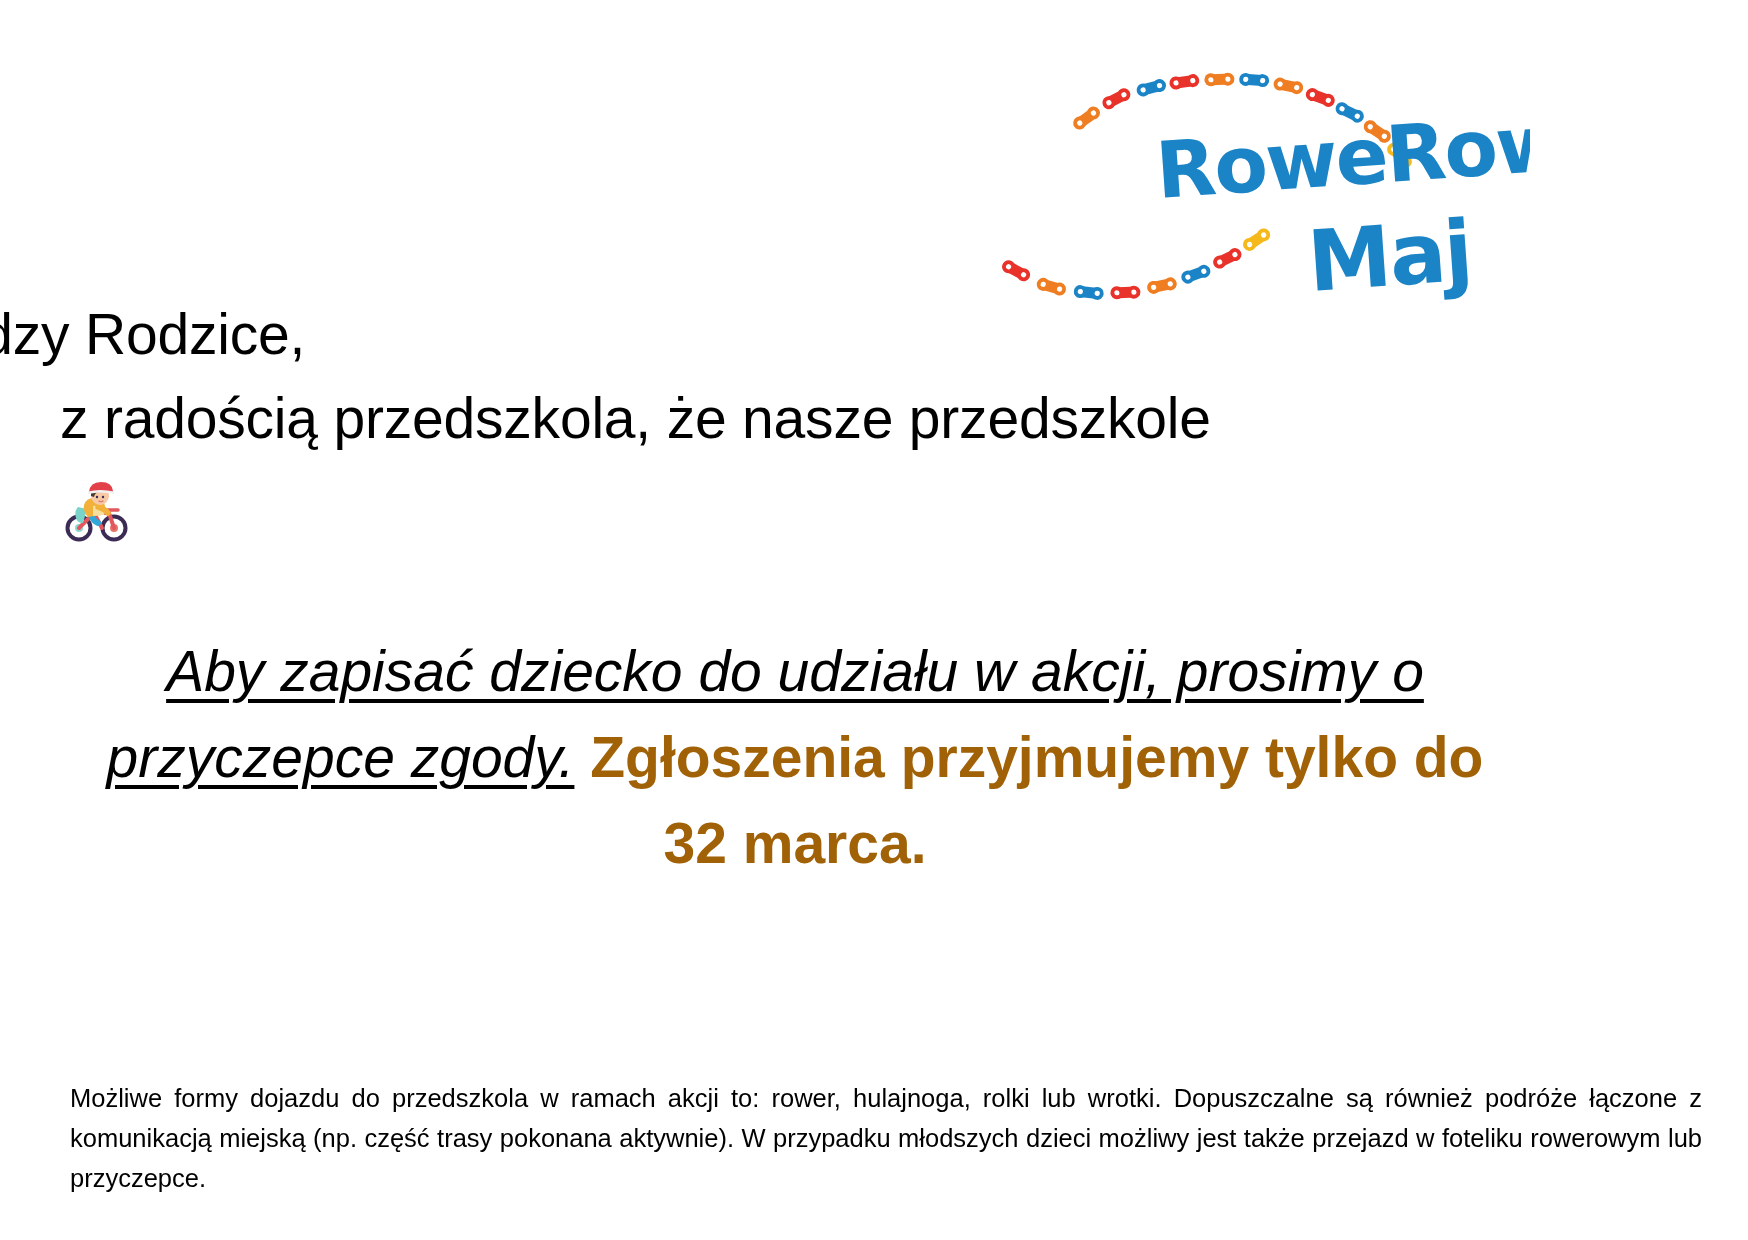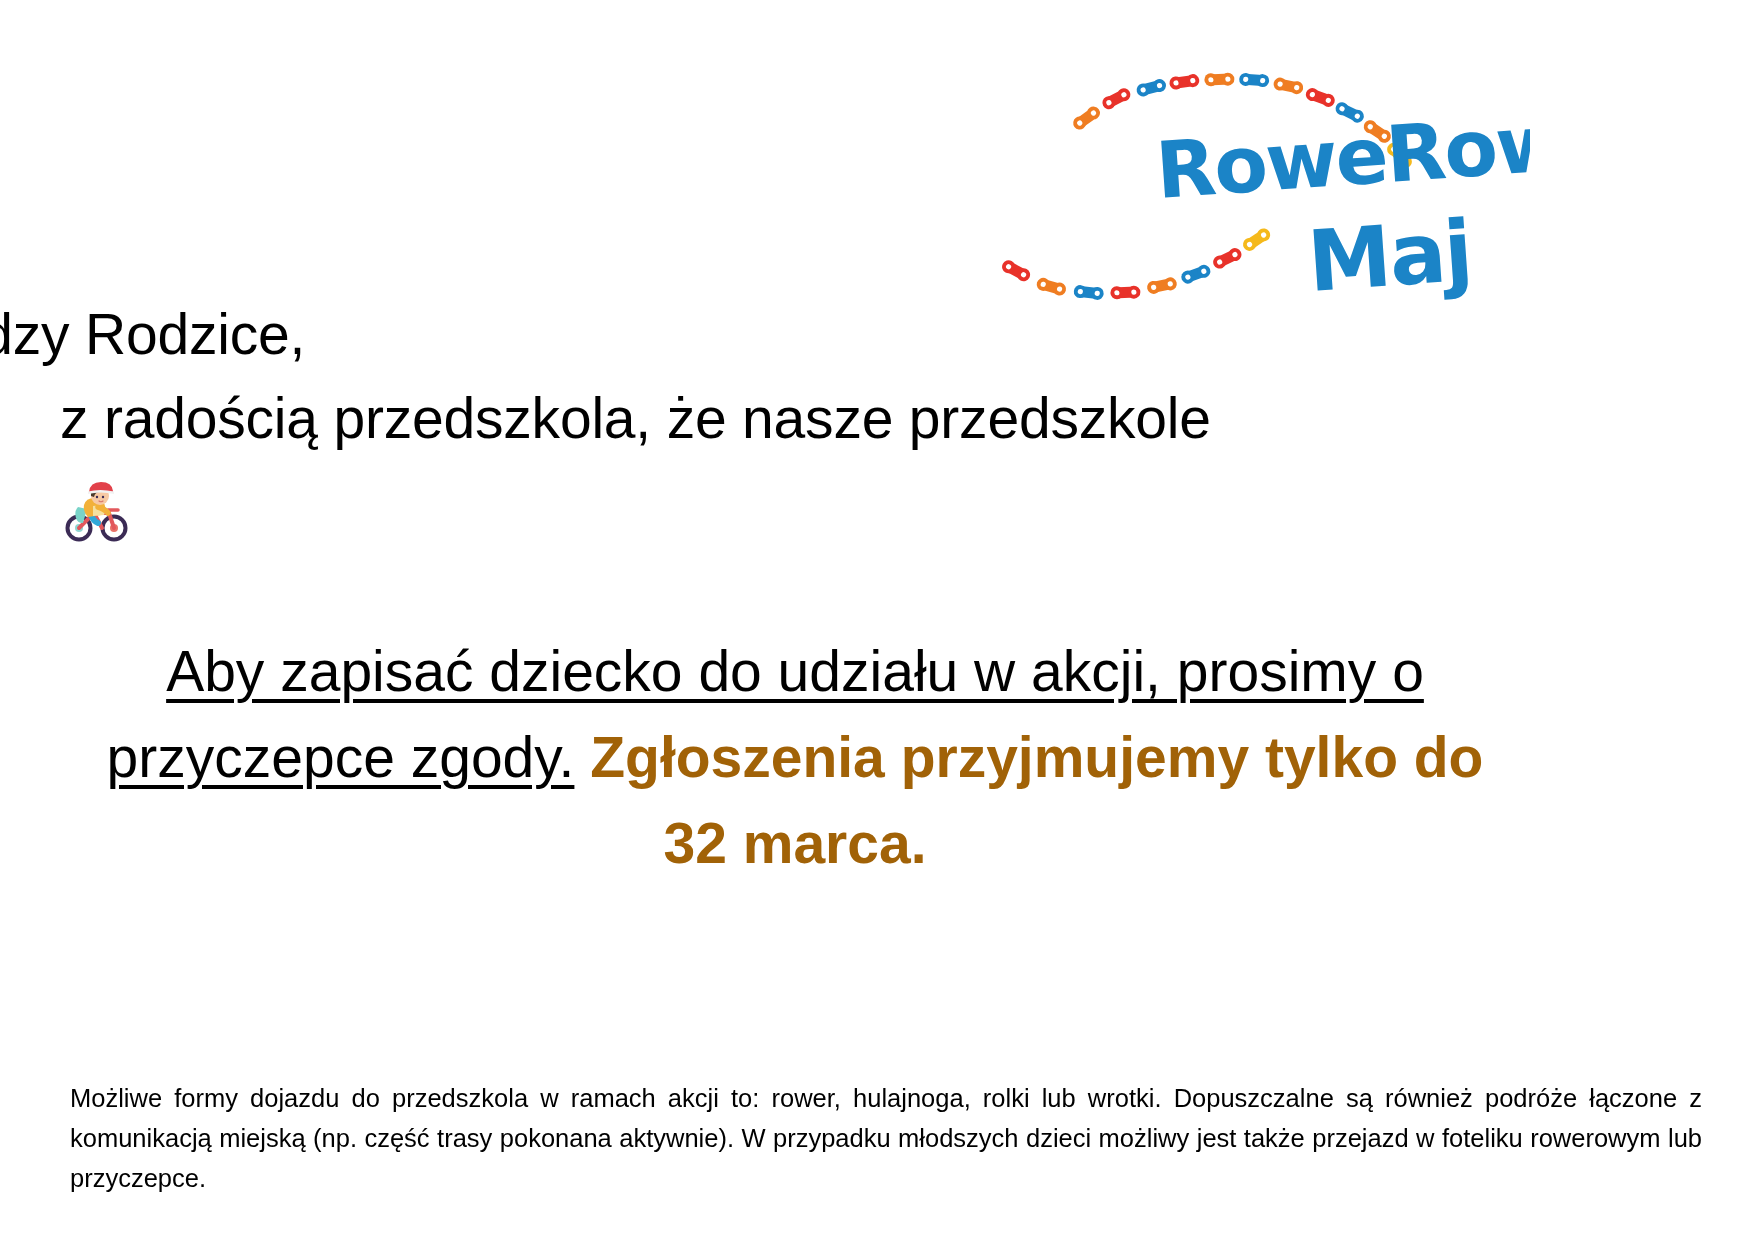--- a/index.html
+++ b/index.html
@@ -59,20 +59,21 @@
     top: 628px;
     width: 1470px;
     text-align: center;
     font-size: 57px;
     line-height: 86px;
   }
   #emphasis .u {
     text-decoration: underline;
     text-decoration-thickness: 4px;
     text-underline-offset: 8px;
+    font-style: italic;
   }
   #emphasis .red {
     color: #a16207;
     font-weight: bold;
   }
   #emphasis .erow { white-space: nowrap; }
 
   
   #footnote {
     position: absolute;

